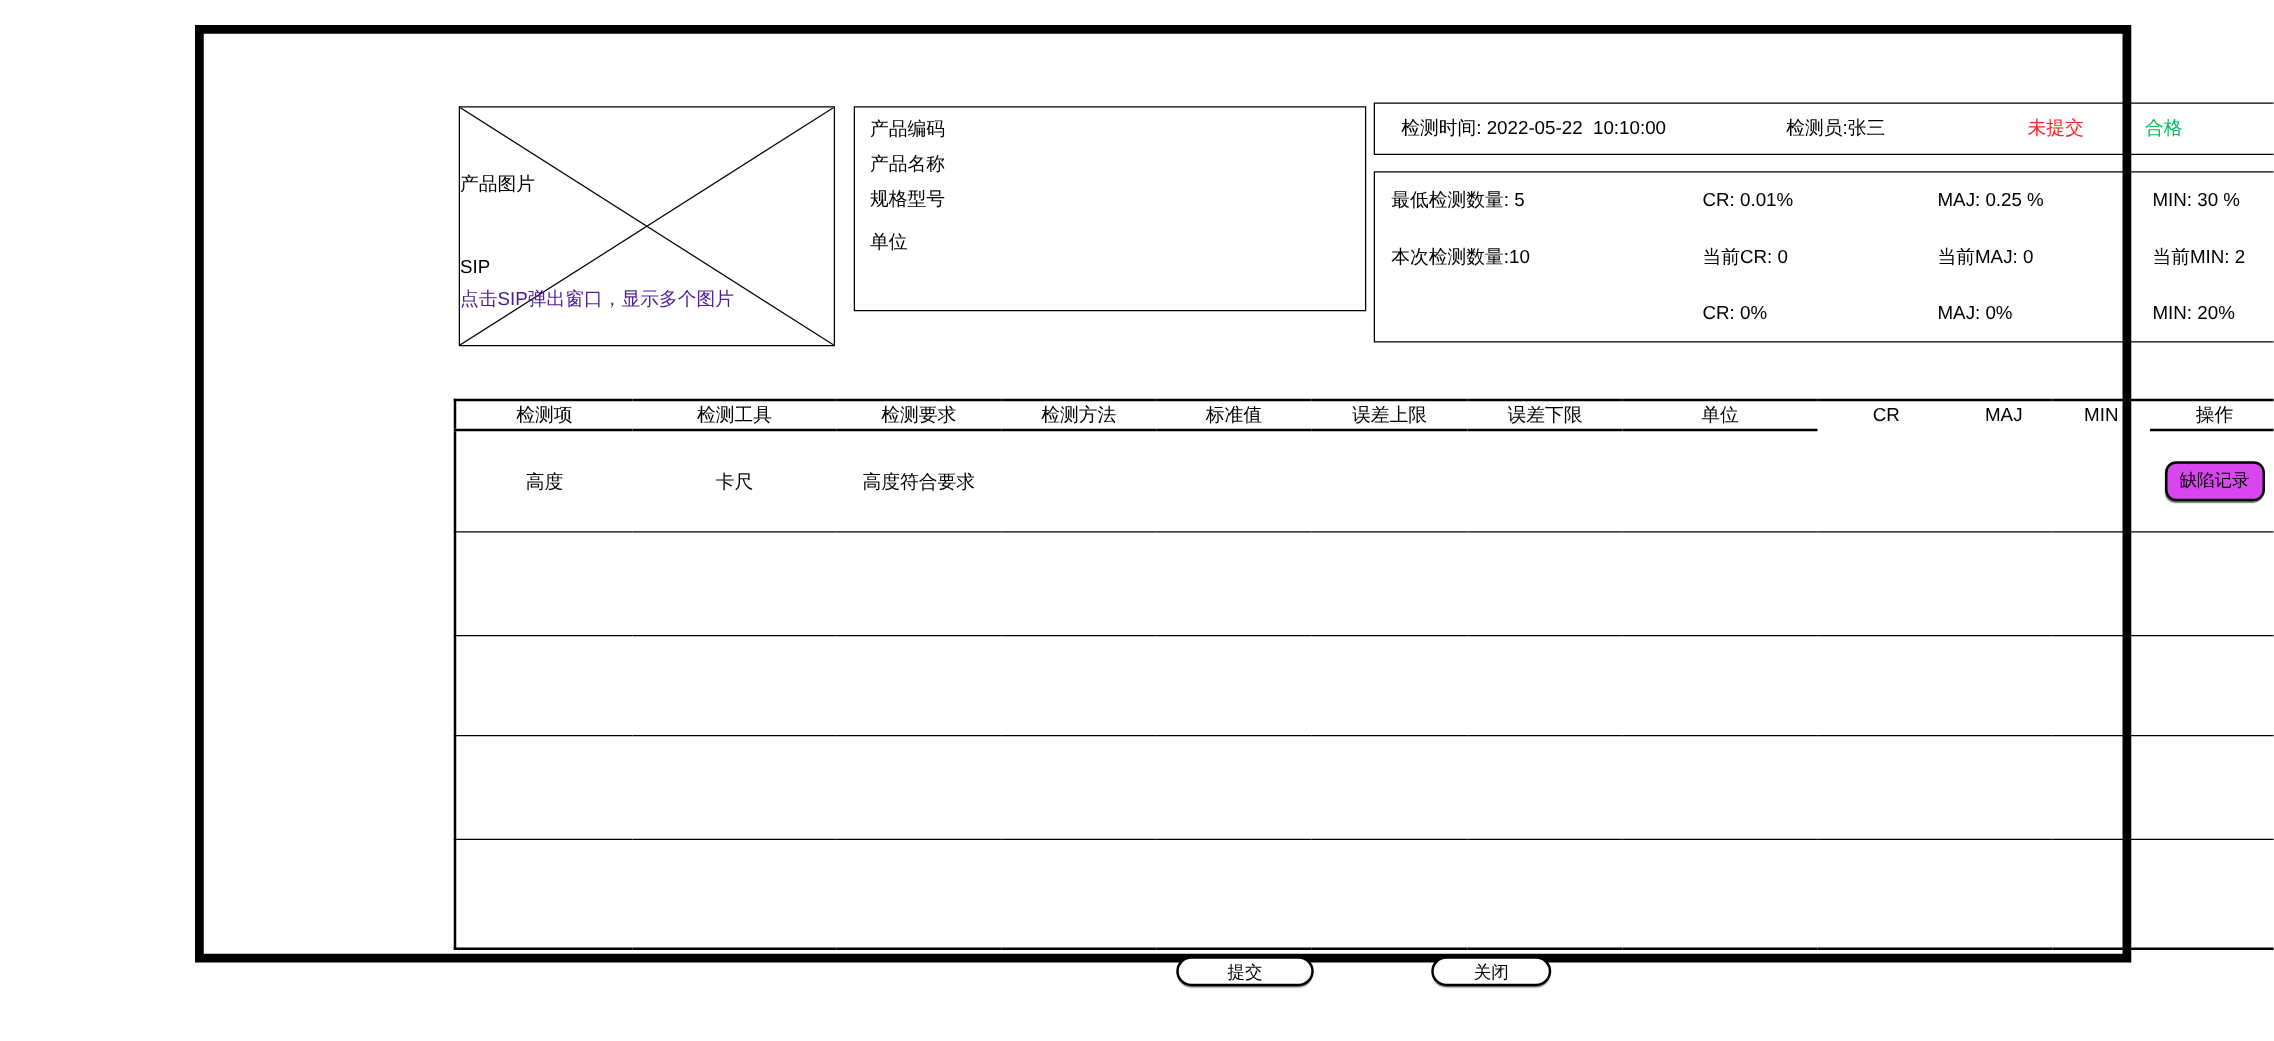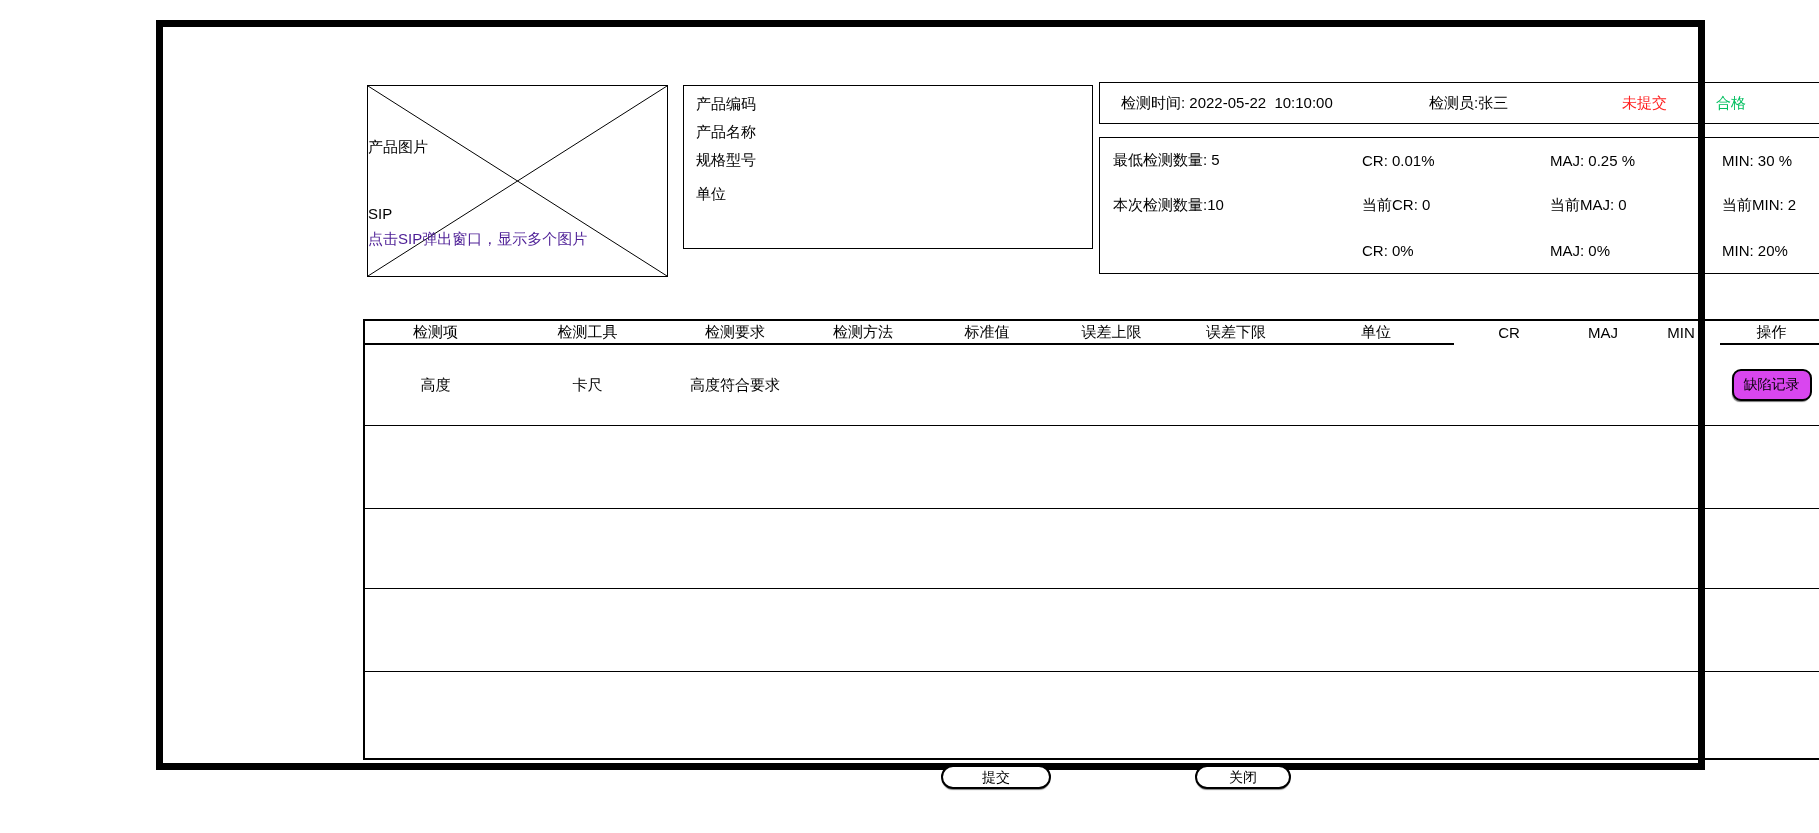--- a/index.html
+++ b/index.html
@@ -61,21 +61,21 @@
 
   .defect-btn{display:inline-block;background:#d946ef;border:2px solid #000;border-radius:9px;
               font-size:14px;font-family:inherit;padding:5px 10px;cursor:pointer;
               box-shadow:-1px 2px 1px -1px rgba(0,0,0,.55);}
 
   
   .pill-btn{position:absolute;top:738px;height:24px;background:#fff;border:2px solid #000;
             border-radius:12px;font-size:14px;font-family:inherit;cursor:pointer;line-height:18px;
             box-shadow:0 2px 1px -1px rgba(0,0,0,.5);text-align:center;}
   .btn-submit{left:778px;width:110px;}
-  .btn-close{left:1032px;width:96px;}
+  .btn-close{left:982px;width:96px;}
 </style>
 </head>
 <body>
 
 <div class="canvas">
   <div class="frame">
 
     <div class="abs img-box">
       <svg viewBox="0 0 100 100" preserveAspectRatio="none">
         <line x1="0" y1="0" x2="100" y2="100" stroke="#000" stroke-width="1" vector-effect="non-scaling-stroke"></line>

